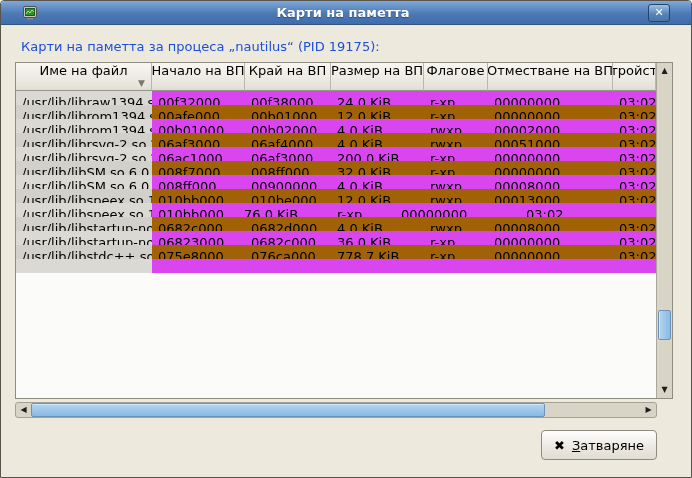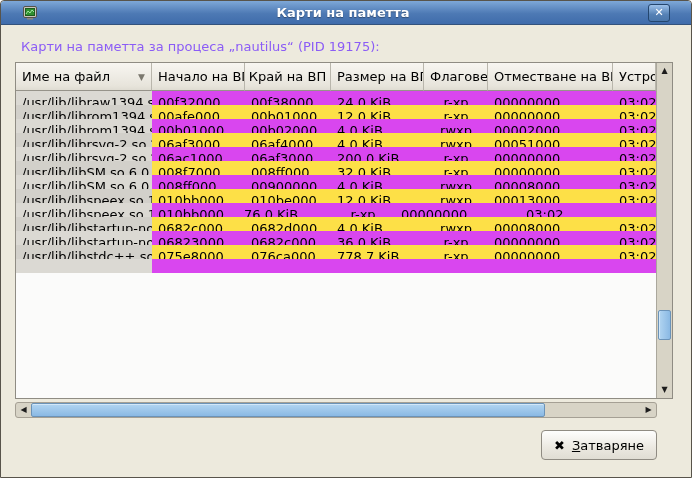--- a/index.html
+++ b/index.html
@@ -18,45 +18,45 @@
   .titlebar .title {
     flex:1; text-align:center; color:#ffffff; font-weight:bold; font-size:13px;
     text-shadow:0 1px 1px rgba(0,0,0,0.35); white-space:nowrap; overflow:hidden;
   }
   .tb-close {
     width:22px; height:18px; border:1px solid #24466e; border-radius:3px;
     background:linear-gradient(#9dc1e9, #5581b5 60%, #4a76aa);
     color:#fff; font-size:11px; font-weight:bold; line-height:16px; text-align:center;
     cursor:default;
   }
-  .heading { position:absolute; left:20px; top:38px; font-size:13px; color:#8b5cf6; white-space:nowrap; }
+  .heading { position:absolute; left:20px; top:38px; font-size:13px; color:#1d4ed8; white-space:nowrap; }
 
   .table-frame {
     position:absolute; left:14px; top:61px; width:658px; height:337px;
     border:1px solid #8f8c83; background:#ffffff; display:flex;
   }
   .tree { width:640px; height:100%; overflow:hidden; background:#fbfbfa; }
   .header-row { display:flex; height:28px; }
   .hcell {
     display:flex; align-items:center; padding:0 6px; font-size:13px; color:#000;
     background:linear-gradient(#f8f6f1, #e7e4db 85%, #dfdcd2);
     border-right:1px solid #b9b6ac; border-bottom:1px solid #96938a;
-    white-space:nowrap; overflow:hidden; cursor:default;
+    white-space:nowrap; overflow:hidden; cursor:default;flex-direction:column;
   }
   .sort-arrow { margin-left:auto; font-size:9px; color:#7b786e; padding-left:4px; }
   .trow { display:flex; height:14px; }
   .cell {
     padding:4px 6px 0; font-size:13px; color:#000; white-space:nowrap; overflow:hidden;
   }
   .trow.w .cell { background:#d946ef; }
-  .trow.g .cell { background:#fde047; }
+  .trow.g .cell { background:#a16207; }
   .trow.w .cell.c0 { background:#dbd9d3; }
   .trow.g .cell.c0 { background:#d2d0ca; }
-  .c0 { width:136px; } .c1 { width:93px; } .c2 { width:86px;justify-content:center; }
-  .c3 { width:93px; } .c4 { width:64px;text-align:center; } .c5 { width:125px; }
+  .c0 { width:136px; } .c1 { width:93px; } .c2 { width:86px; }
+  .c3 { width:93px; } .c4 { width:64px; } .c5 { width:125px; }
   .c6 { flex:1; min-width:0; }
 
   .vscroll {
     width:16px; height:100%; background:#d8d4c6; border-left:1px solid #aaa79c;
     position:relative;
   }
   .stepper {
     height:16px; width:100%; font-size:8px; color:#1d1d1d; text-align:center; line-height:16px;
     cursor:default; user-select:none;
   }

